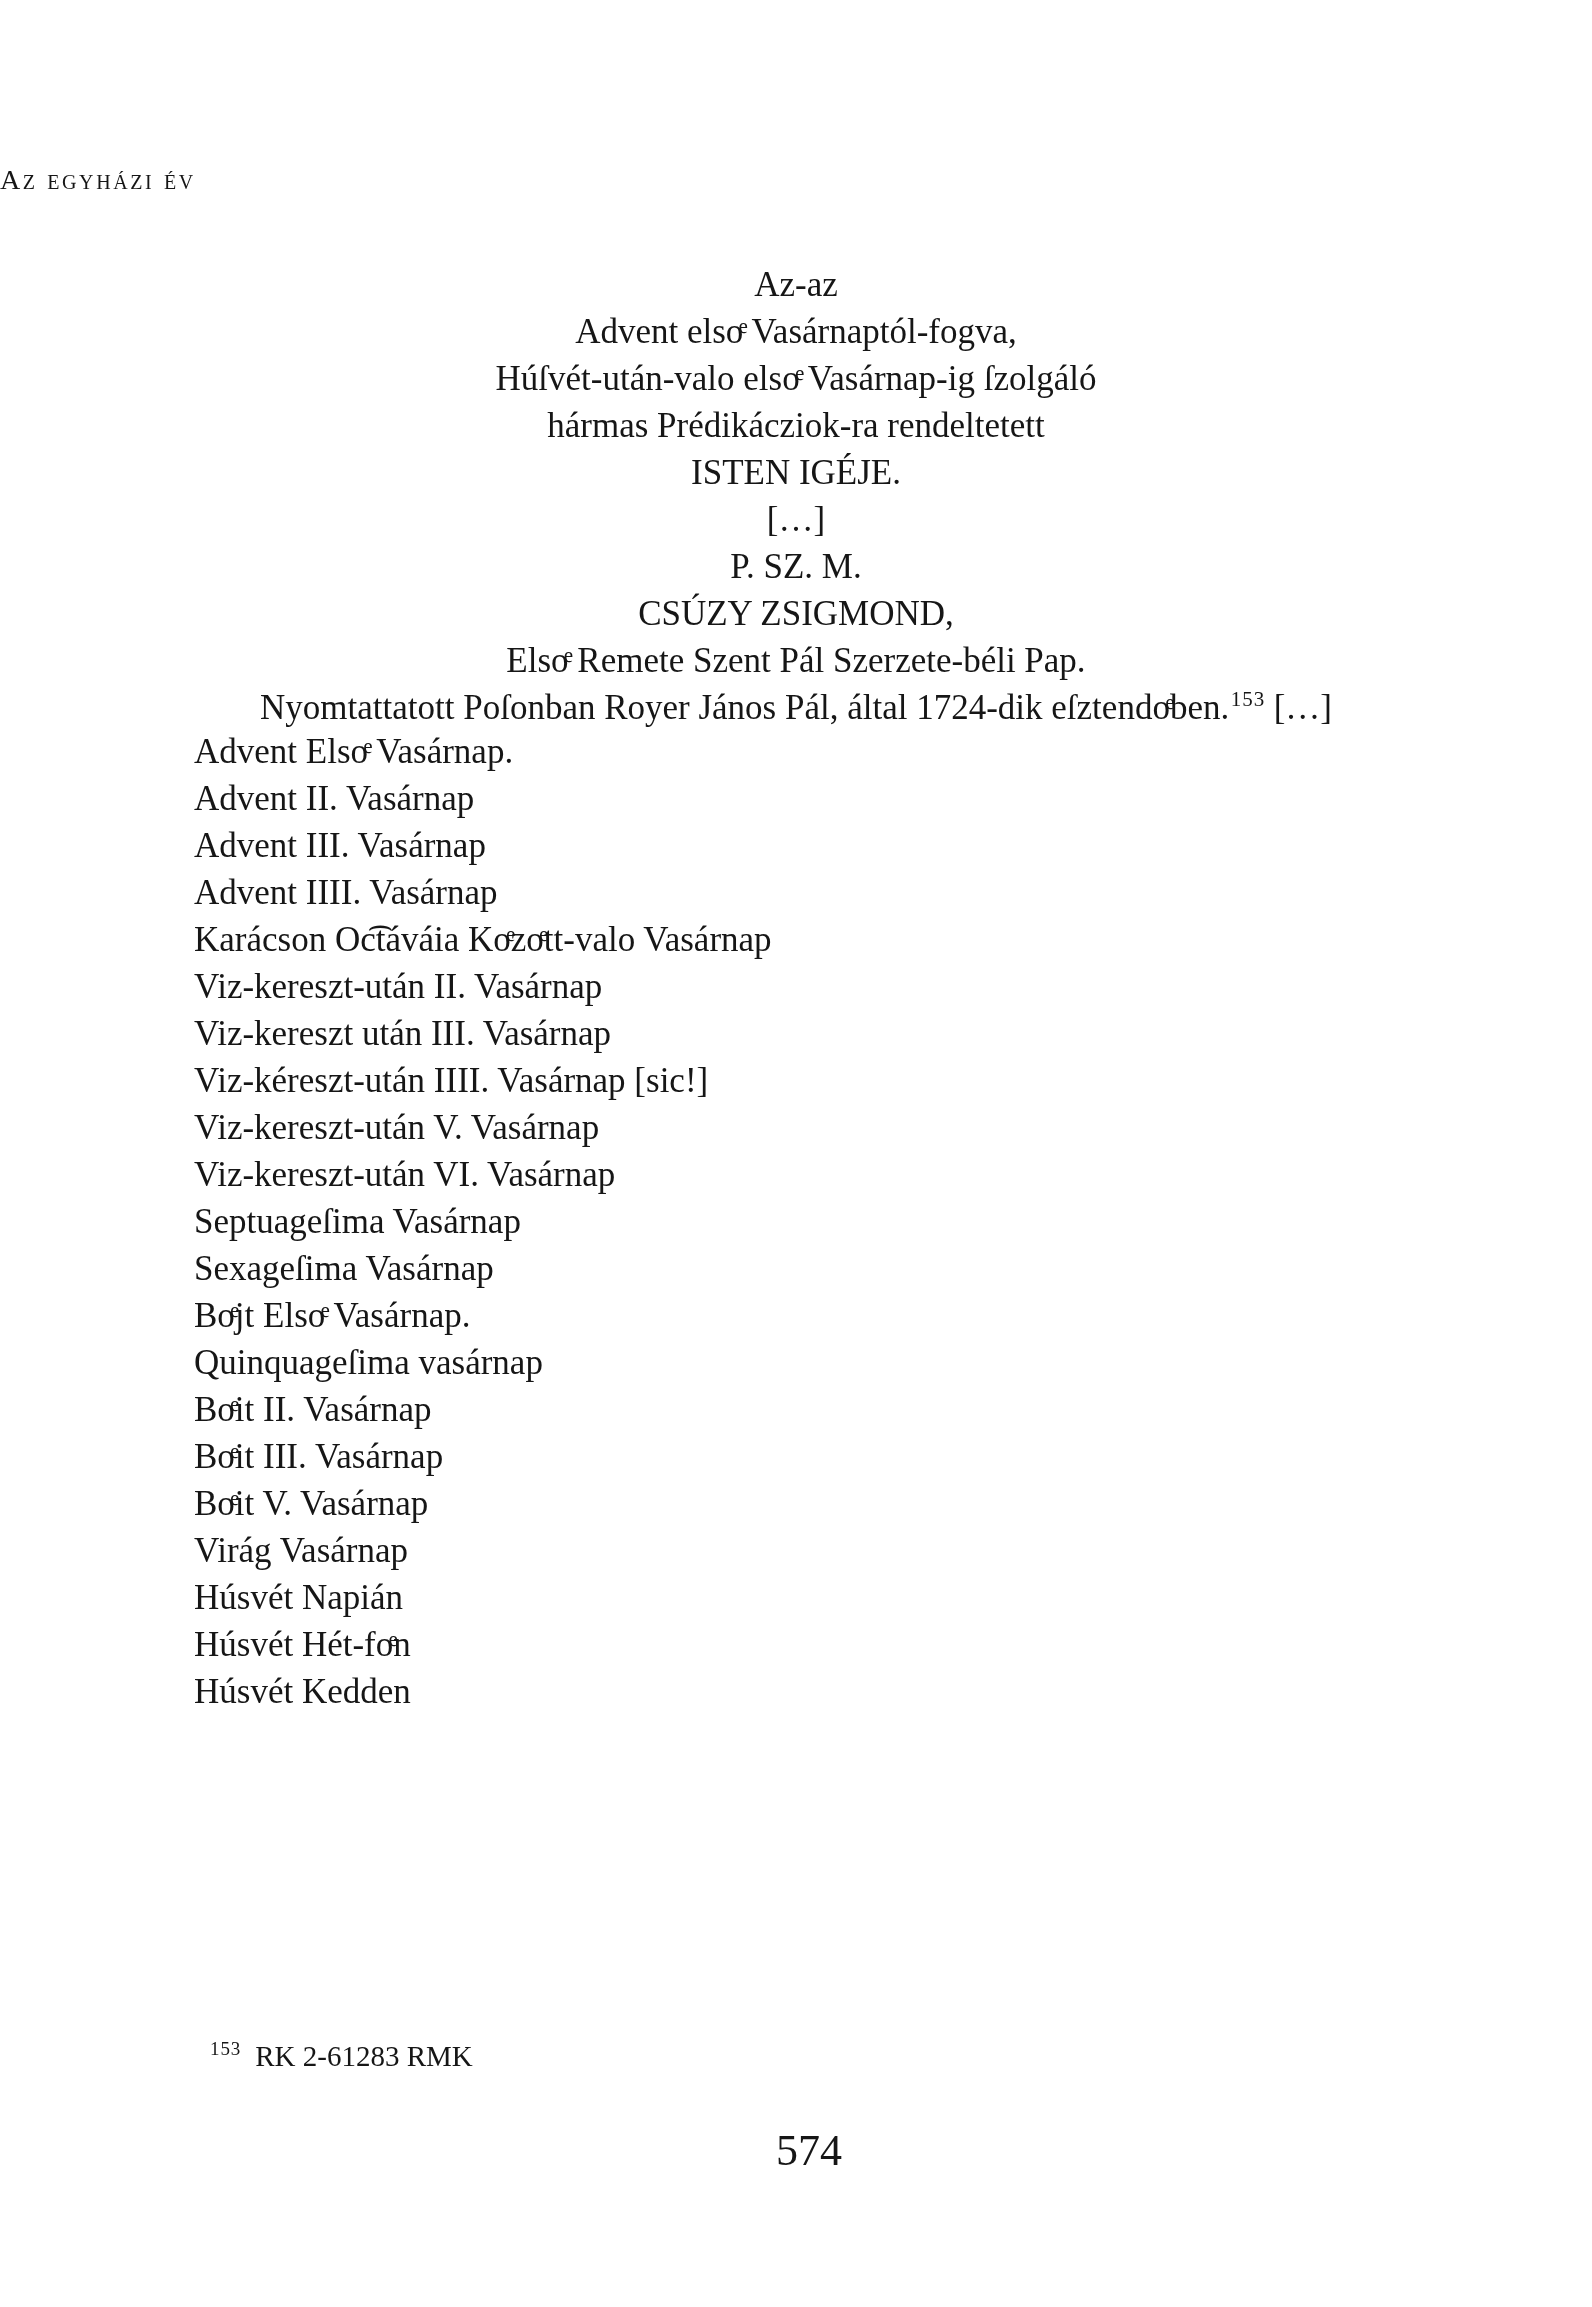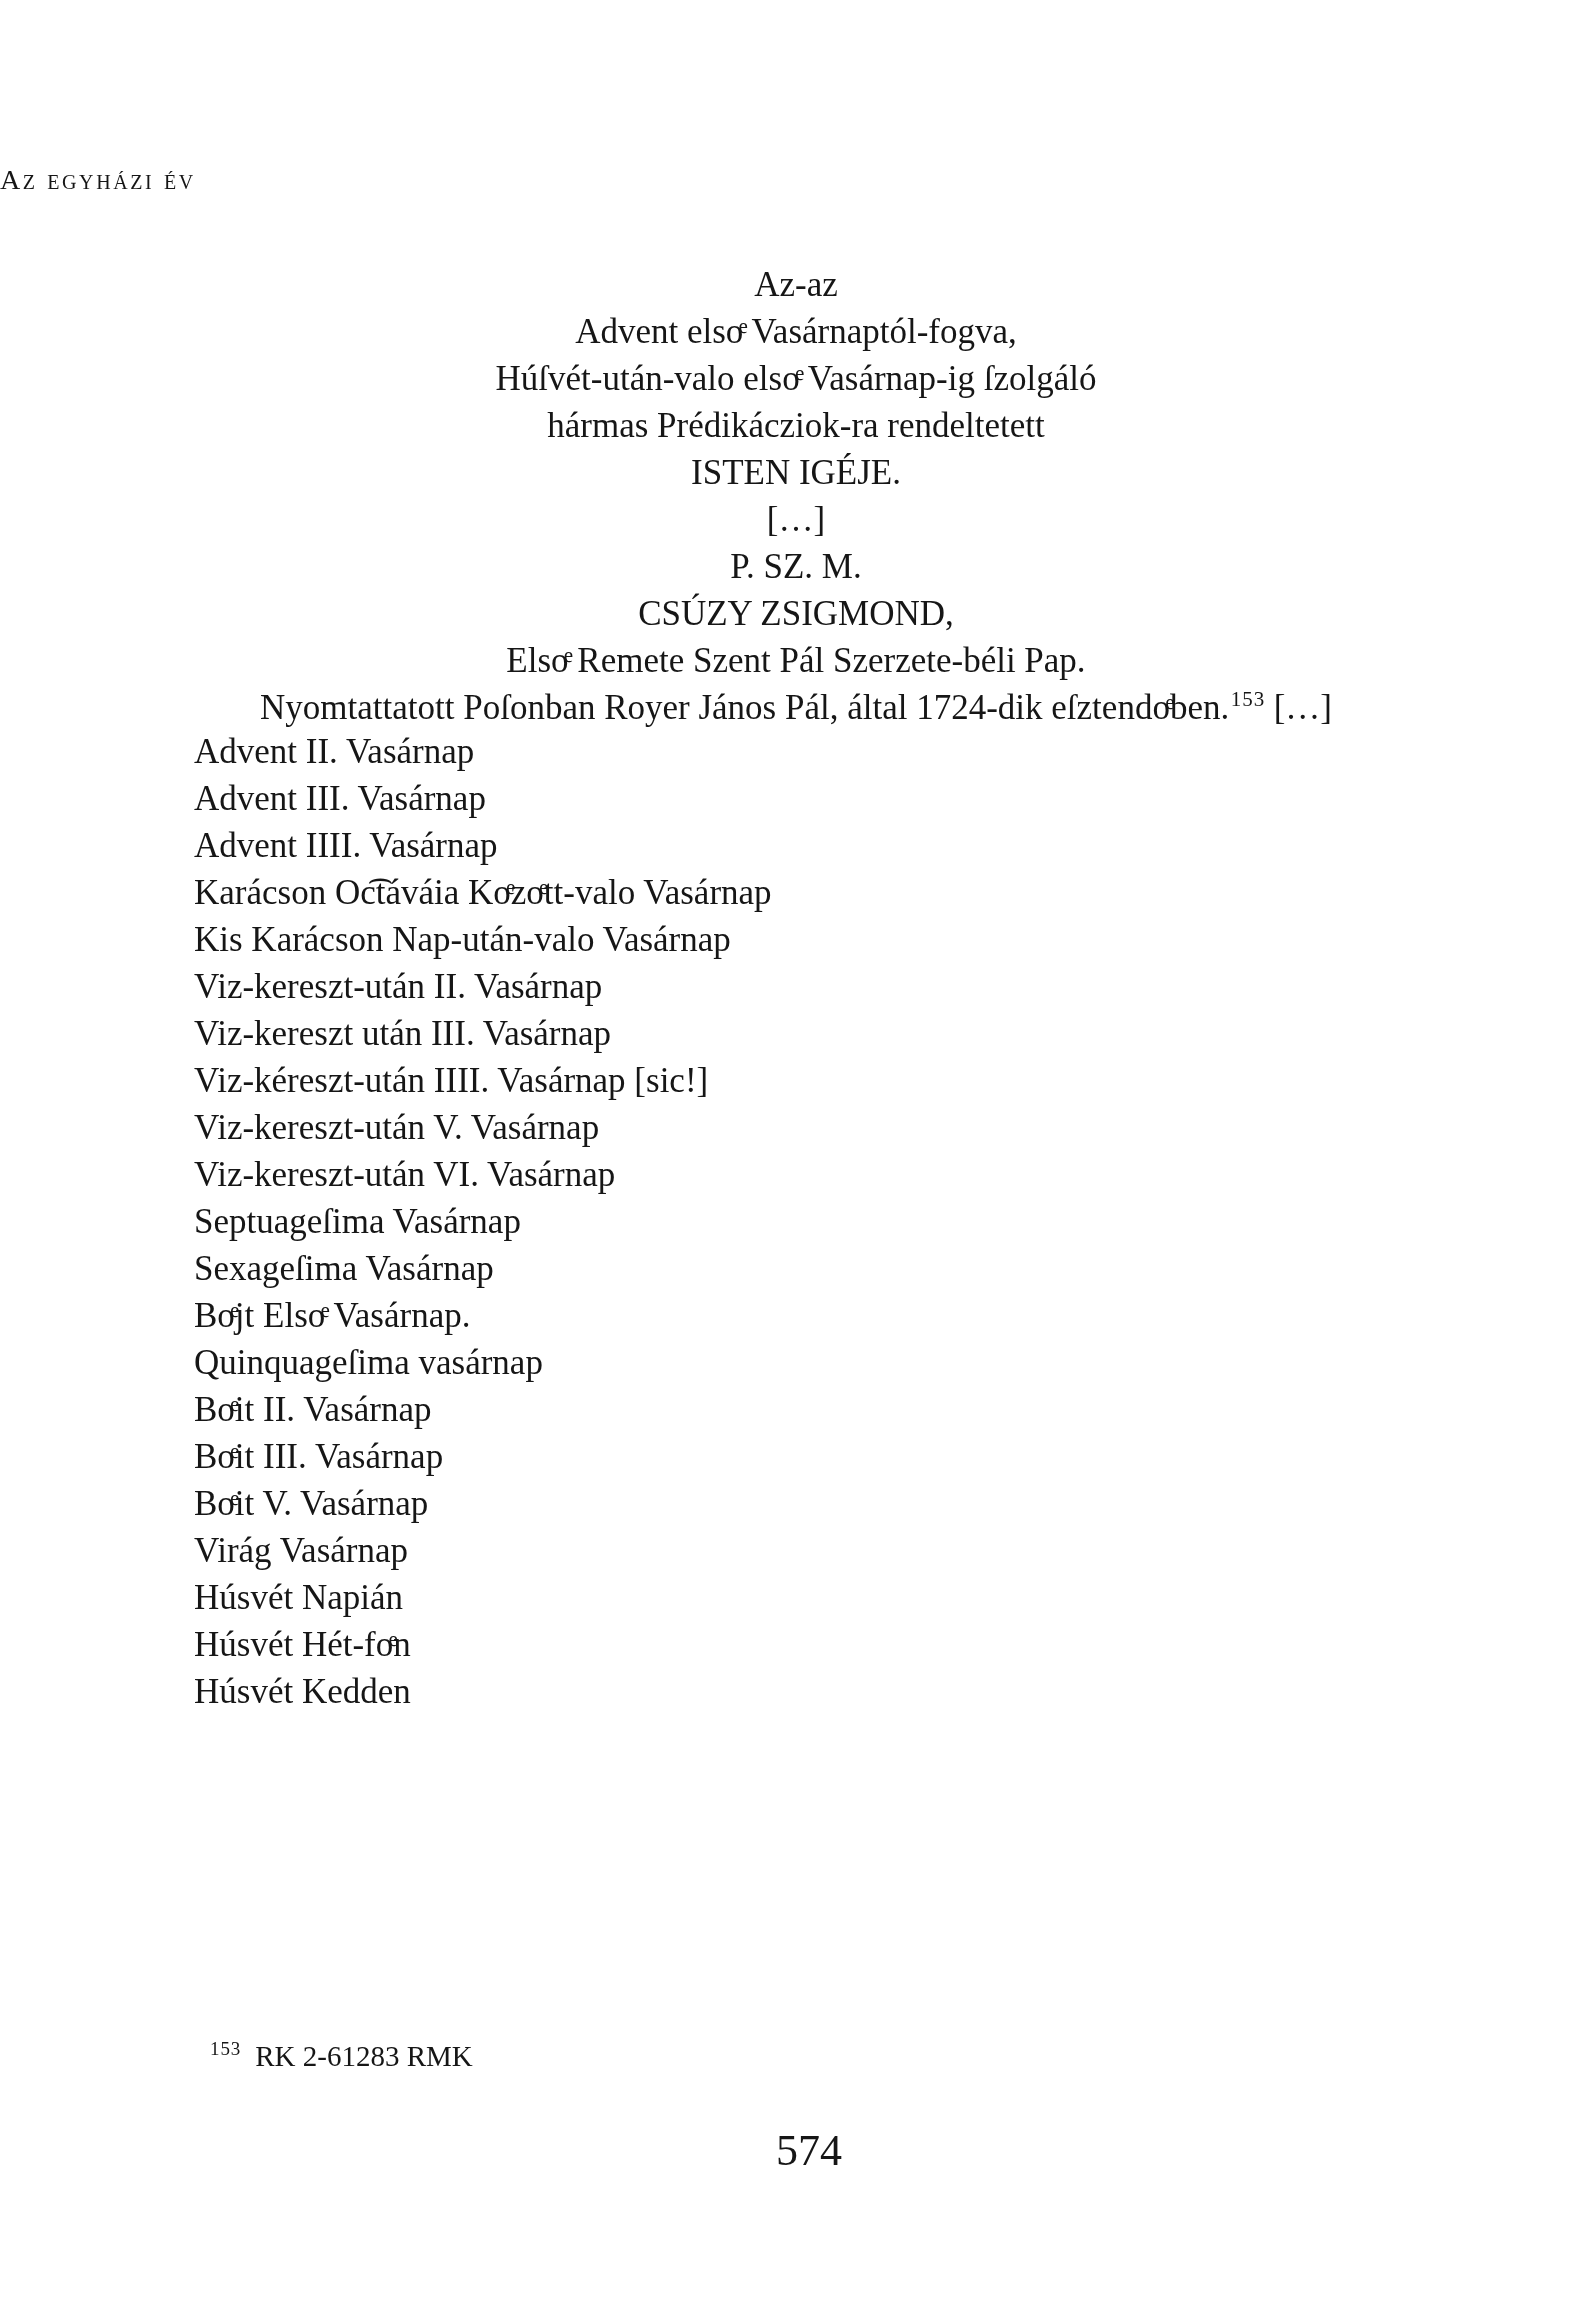--- a/index.html
+++ b/index.html
@@ -86,25 +86,25 @@
   <div class="title-line">[…]</div>
   <div class="title-line">P. SZ. M.</div>
   <div class="title-line">CSÚZY ZSIGMOND,</div>
   <div class="title-line">Elsoͤ Remete Szent Pál Szerzete-béli Pap.</div>
   <div class="title-line imprint">
     <span>Nyomtattatott Poſonban Royer János Pál, által 1724-dik eſztendoͤben.</span><span class="fn-ref">153</span><span>[…]</span>
   </div>
 </div>
 
 <div class="sunday-list">
+  <div class="list-line">Advent Elsoͤ Vasárnap.</div>
   <div class="list-line">Advent II. Vasárnap</div>
   <div class="list-line">Advent III. Vasárnap</div>
   <div class="list-line">Advent IIII. Vasárnap</div>
   <div class="list-line">Karácson Oc͡táváia Koͤzoͤtt-valo Vasárnap</div>
-  <div class="list-line">Kis Karácson Nap-után-valo Vasárnap</div>
   <div class="list-line">Viz-kereszt-után II. Vasárnap</div>
   <div class="list-line">Viz-kereszt után III. Vasárnap</div>
   <div class="list-line">Viz-kéreszt-után IIII. Vasárnap [sic!]</div>
   <div class="list-line">Viz-kereszt-után V. Vasárnap</div>
   <div class="list-line">Viz-kereszt-után VI. Vasárnap</div>
   <div class="list-line">Septuageſima Vasárnap</div>
   <div class="list-line">Sexageſima Vasárnap</div>
   <div class="list-line">Boͤjt Elsoͤ Vasárnap.</div>
   <div class="list-line">Quinquageſima vasárnap</div>
   <div class="list-line">Boͤit II. Vasárnap</div>

